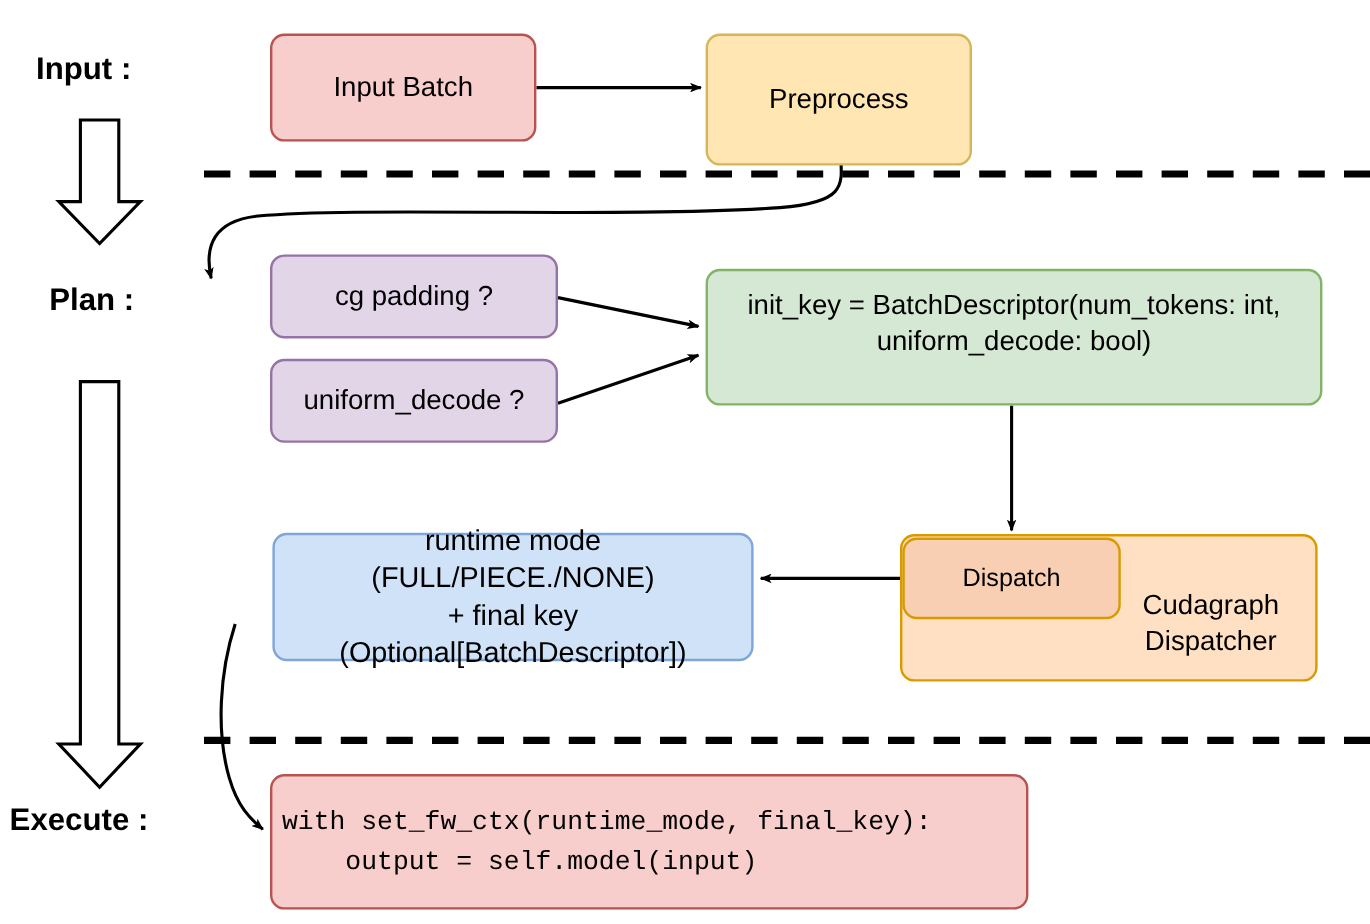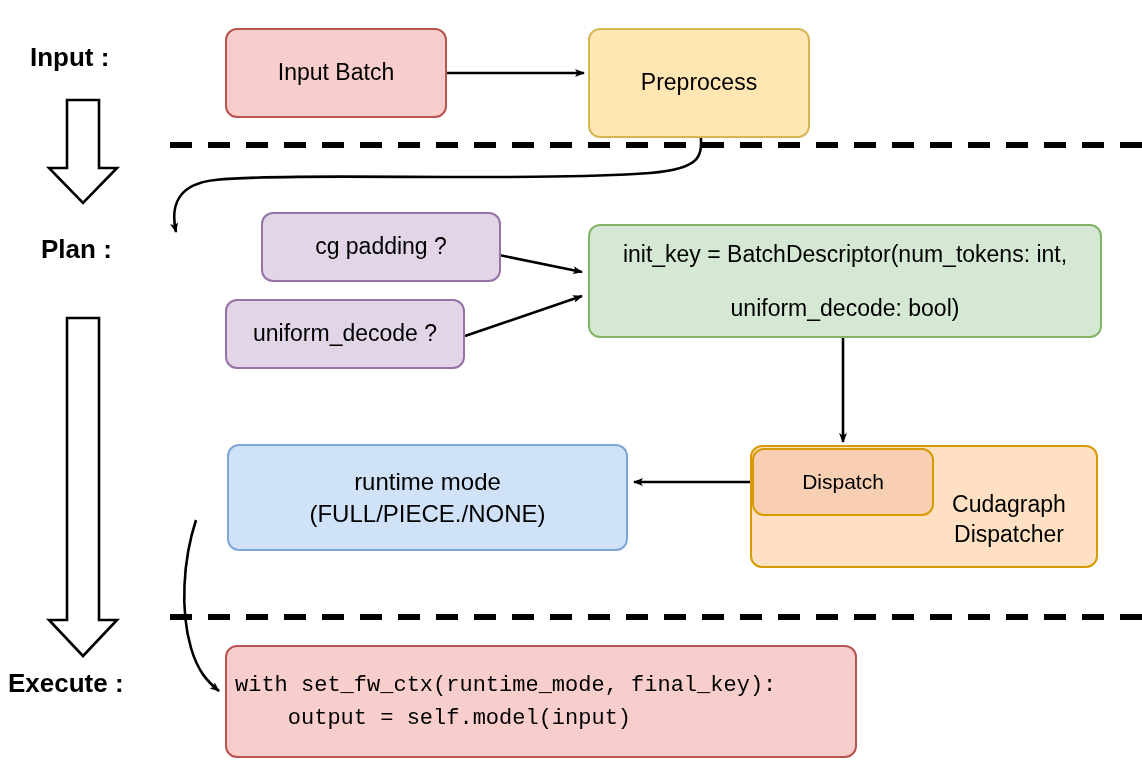--- a/index.html
+++ b/index.html
@@ -109,44 +109,45 @@
   <div class="stage-label" style="left:8px; top:668px;">Execute :</div>
 
   <div class="node" style="left:225px; top:28px; width:222px; height:90px; background:#f8cecc; border-color:#b85450;">
     <span class="nodelabel">Input Batch</span>
   </div>
 
   <div class="node" style="left:588px; top:28px; width:222px; height:110px; background:#ffe6b3; border-color:#d6b656;">
     <span class="nodelabel">Preprocess</span>
   </div>
 
-  <div class="node" style="left:225px; top:212px; width:240px; height:70px; background:#e1d5e7; border-color:#9673a6;margin-left:36px;">
+  <div class="node" style="left:225px; top:212px; width:240px; height:70px; background:#e1d5e7; border-color:#9673a6;">
     <span class="nodelabel">cg padding ?</span>
   </div>
 
   <div class="node" style="left:225px; top:299px; width:240px; height:70px; background:#e1d5e7; border-color:#9673a6;">
     <span class="nodelabel">uniform_decode ?</span>
   </div>
 
-  <div class="node two-line" style="left:588px; top:224px; width:514px; height:114px; background:#d5e8d4; border-color:#82b366; flex-direction:column; justify-content:flex-start; padding-top:14px;gap:24px;">
+  <div class="node two-line" style="left:588px; top:224px; width:514px; height:114px; background:#d5e8d4; border-color:#82b366; flex-direction:column; justify-content:flex-start; padding-top:14px;">
     <span class="nodelabel">init_key = BatchDescriptor(num_tokens: int,</span>
     <span class="nodelabel">uniform_decode: bool)</span>
   </div>
 
   <div class="node two-line" style="left:750px; top:445px; width:348px; height:123px; background:#ffe0c2; border-color:#d79b00; flex-direction:column; justify-content:flex-end; padding-left:180px;">
     <span class="nodelabel">Cudagraph</span>
     <span class="nodelabel">Dispatcher</span>
   </div>
 
   <div class="node" style="left:752px; top:448px; width:182px; height:68px; background:#f9cfb4; border-color:#d79b00; font-size:21px;">
     <span class="nodelabel">Dispatch</span>
   </div>
 
   <div class="node two-line" style="left:227px; top:444px; width:401px; height:107px; background:#cfe2f7; border-color:#7ea6d9; flex-direction:column; justify-content:center; font-size:24px;">
     <span class="nodelabel">runtime mode (FULL/PIECE./NONE)</span>
+    <span class="nodelabel">+ final key (Optional[BatchDescriptor])</span>
   </div>
 
   <div class="node code" style="left:225px; top:645px; width:632px; height:113px; background:#f8cecc; border-color:#b85450; flex-direction:column; align-items:flex-start; justify-content:center;">
     <span class="nodelabel">with set_fw_ctx(runtime_mode, final_key):</span>
     <span class="nodelabel">    output = self.model(input)</span>
   </div>
 
 </div>
 
 </body></html>

